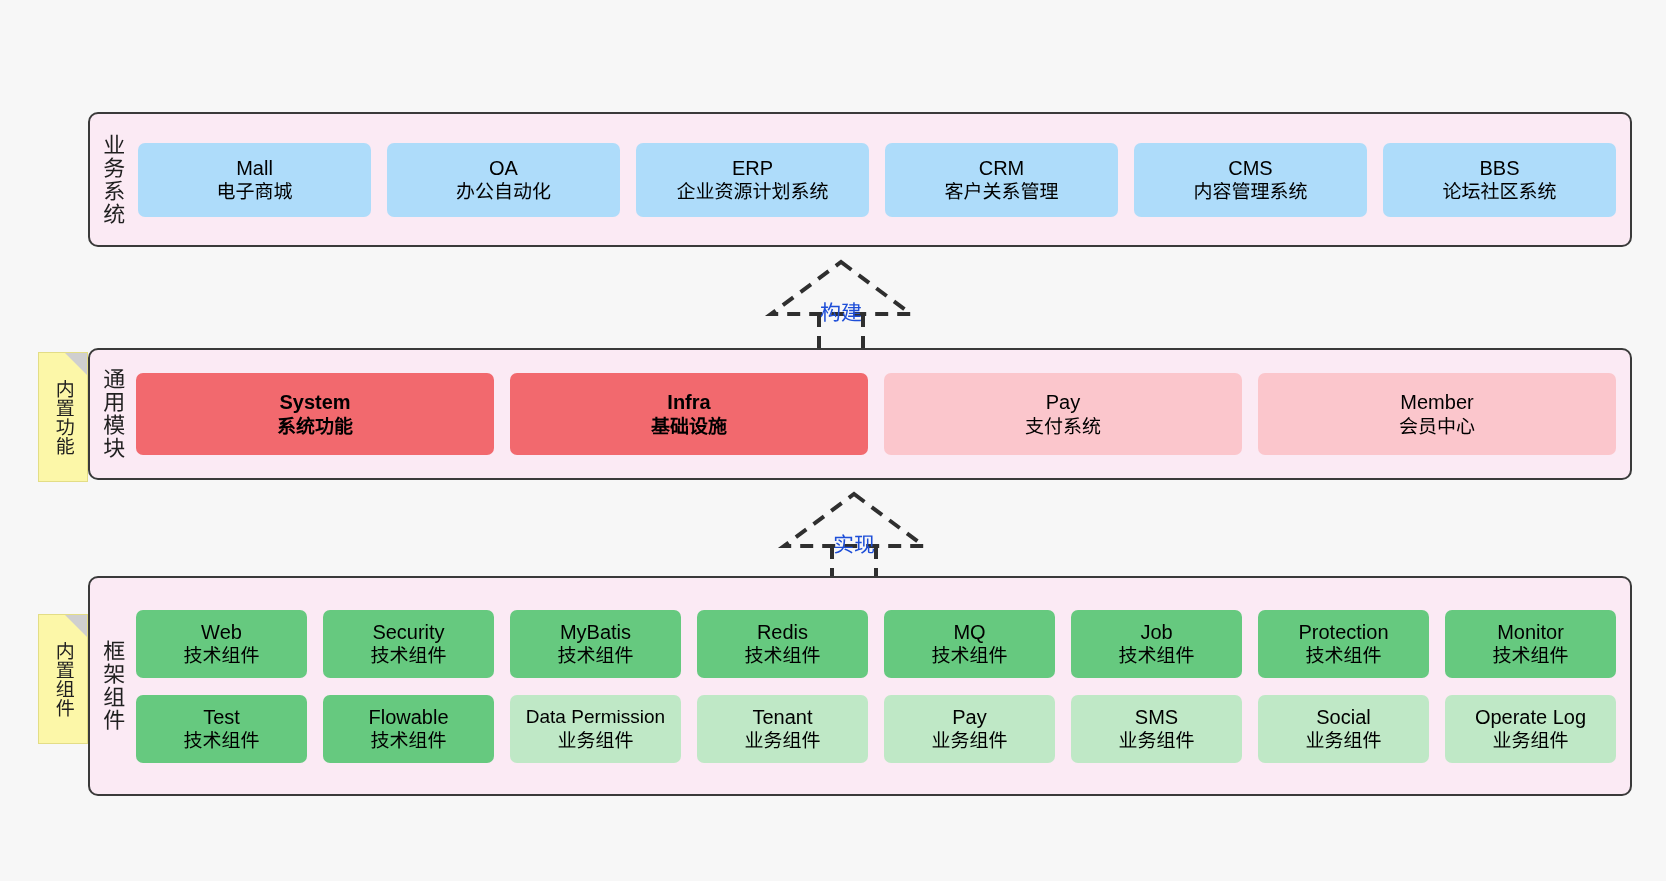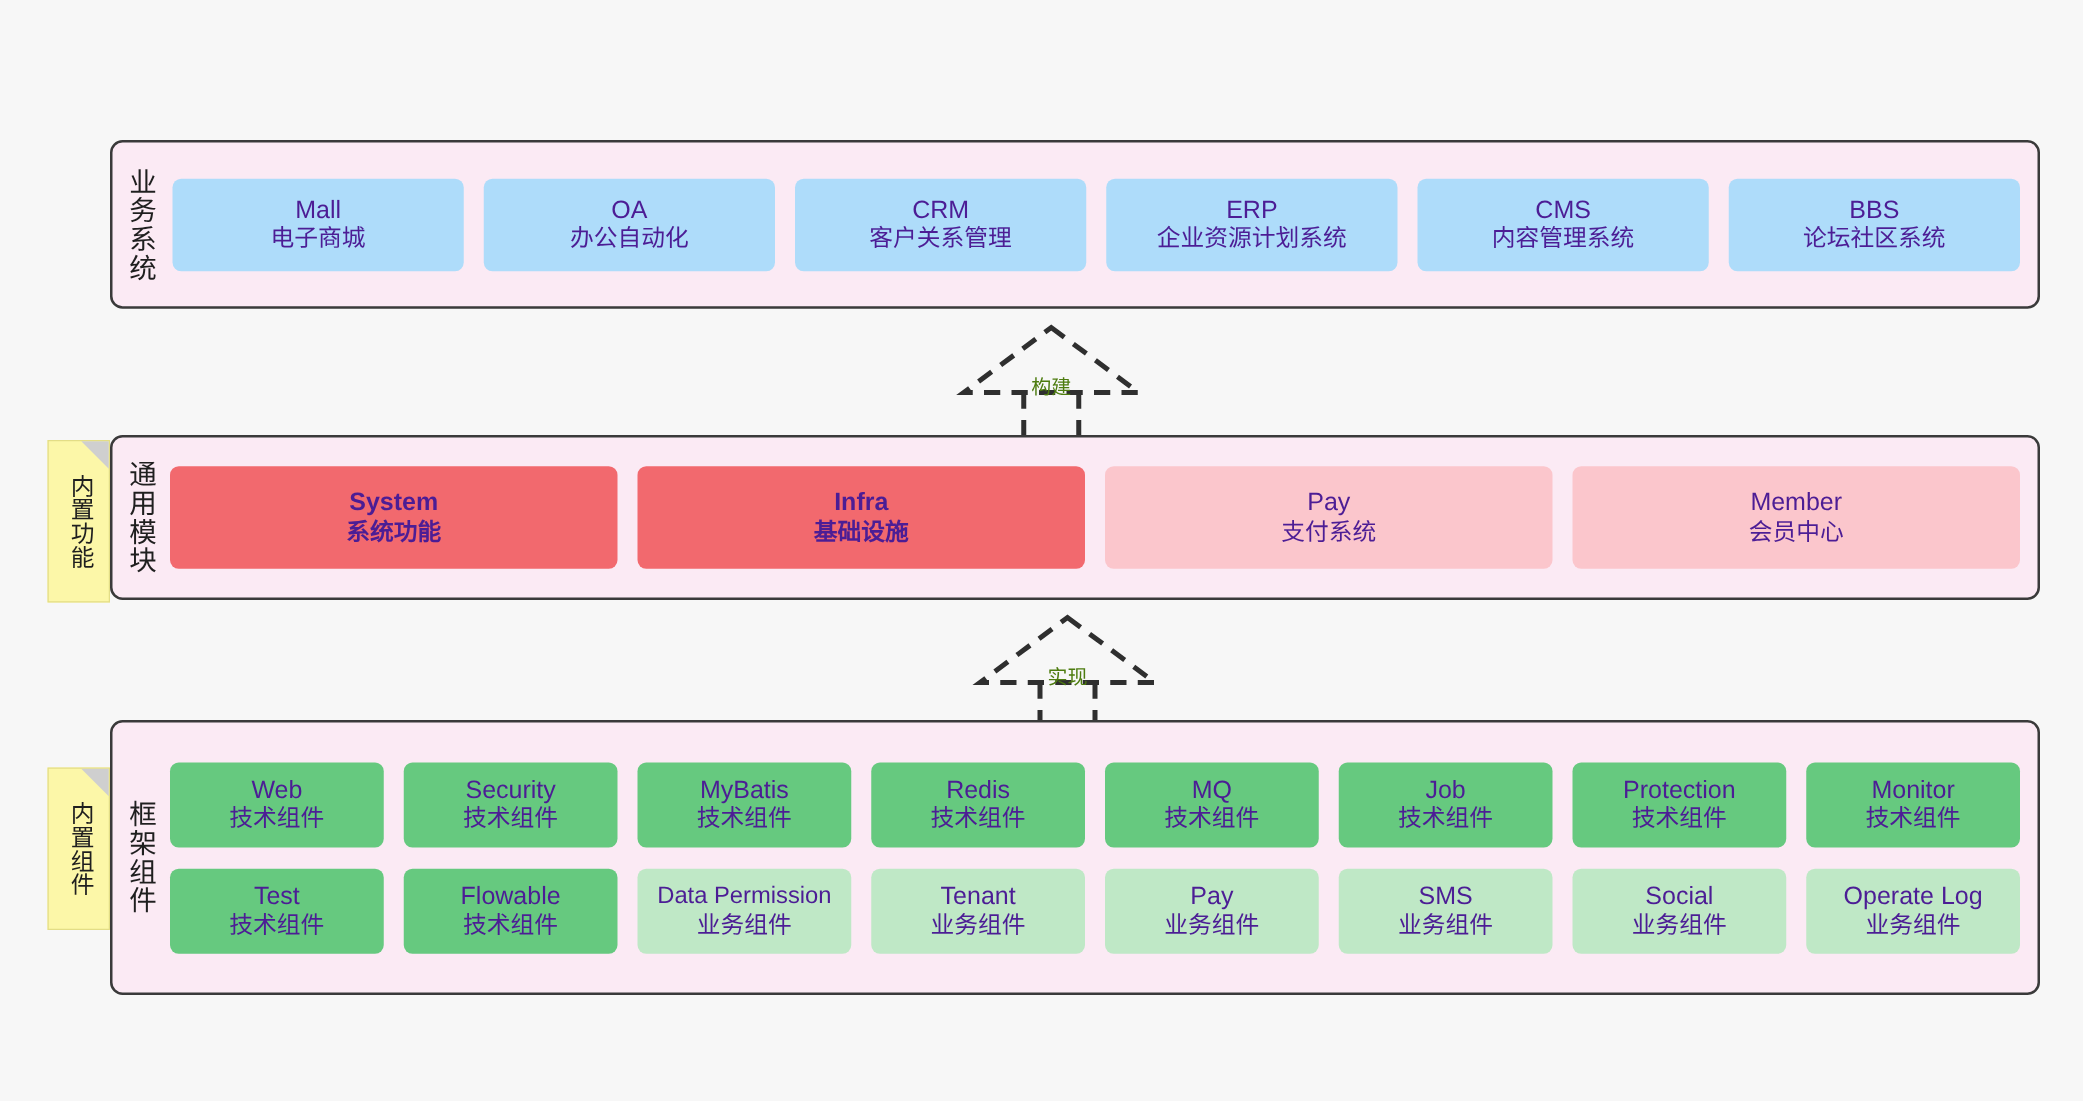--- a/index.html
+++ b/index.html
@@ -53,21 +53,21 @@
   }
   .card-row > .card{flex:1 1 0;}
 
   
   .card{
     border-radius:7px;
     display:flex;
     flex-direction:column;
     align-items:center;
     justify-content:center;
-    color:#4c1d95;
+    color:#000000;
     line-height:1.22;
     box-sizing:border-box;
     padding:6px 6px;
     user-select:none;
   }
   .card .t1{font-size:20px;}
   .card .t2{font-size:19px;}
   .card.compact .t1{font-size:19px;}
 
   .c-blue   {background:#aedcfa;}
@@ -117,22 +117,22 @@
   #note-components {left:38px; top:614px; height:130px;}
 
   
   .conn{position:absolute;width:160px;height:98px;}
   .conn svg{display:block;overflow:visible;}
   .conn .lbl{
     position:absolute;
     left:50%;
     transform:translateX(-50%);
     top:38px;
-    font-size:16px;
-    color:#4d7c0f;
+    font-size:21px;
+    color:#1d4ed8;
     background:transparent;
     padding:0 2px;
     white-space:nowrap;
     user-select:none;
   }
   #conn-build   {left:761px; top:258px;}
   #conn-impl    {left:774px; top:490px;}
 </style>
 </head>
 <body>
@@ -145,26 +145,26 @@
       <div class="card-row">
         <div class="card c-blue">
           <span class="t1">Mall</span>
           <span class="t2">电子商城</span>
         </div>
         <div class="card c-blue">
           <span class="t1">OA</span>
           <span class="t2">办公自动化</span>
         </div>
         <div class="card c-blue">
+          <span class="t1">ERP</span>
+          <span class="t2">企业资源计划系统</span>
+        </div>
+        <div class="card c-blue">
           <span class="t1">CRM</span>
           <span class="t2">客户关系管理</span>
-        </div>
-        <div class="card c-blue">
-          <span class="t1">ERP</span>
-          <span class="t2">企业资源计划系统</span>
         </div>
         <div class="card c-blue">
           <span class="t1">CMS</span>
           <span class="t2">内容管理系统</span>
         </div>
         <div class="card c-blue">
           <span class="t1">BBS</span>
           <span class="t2">论坛社区系统</span>
         </div>
       </div>

